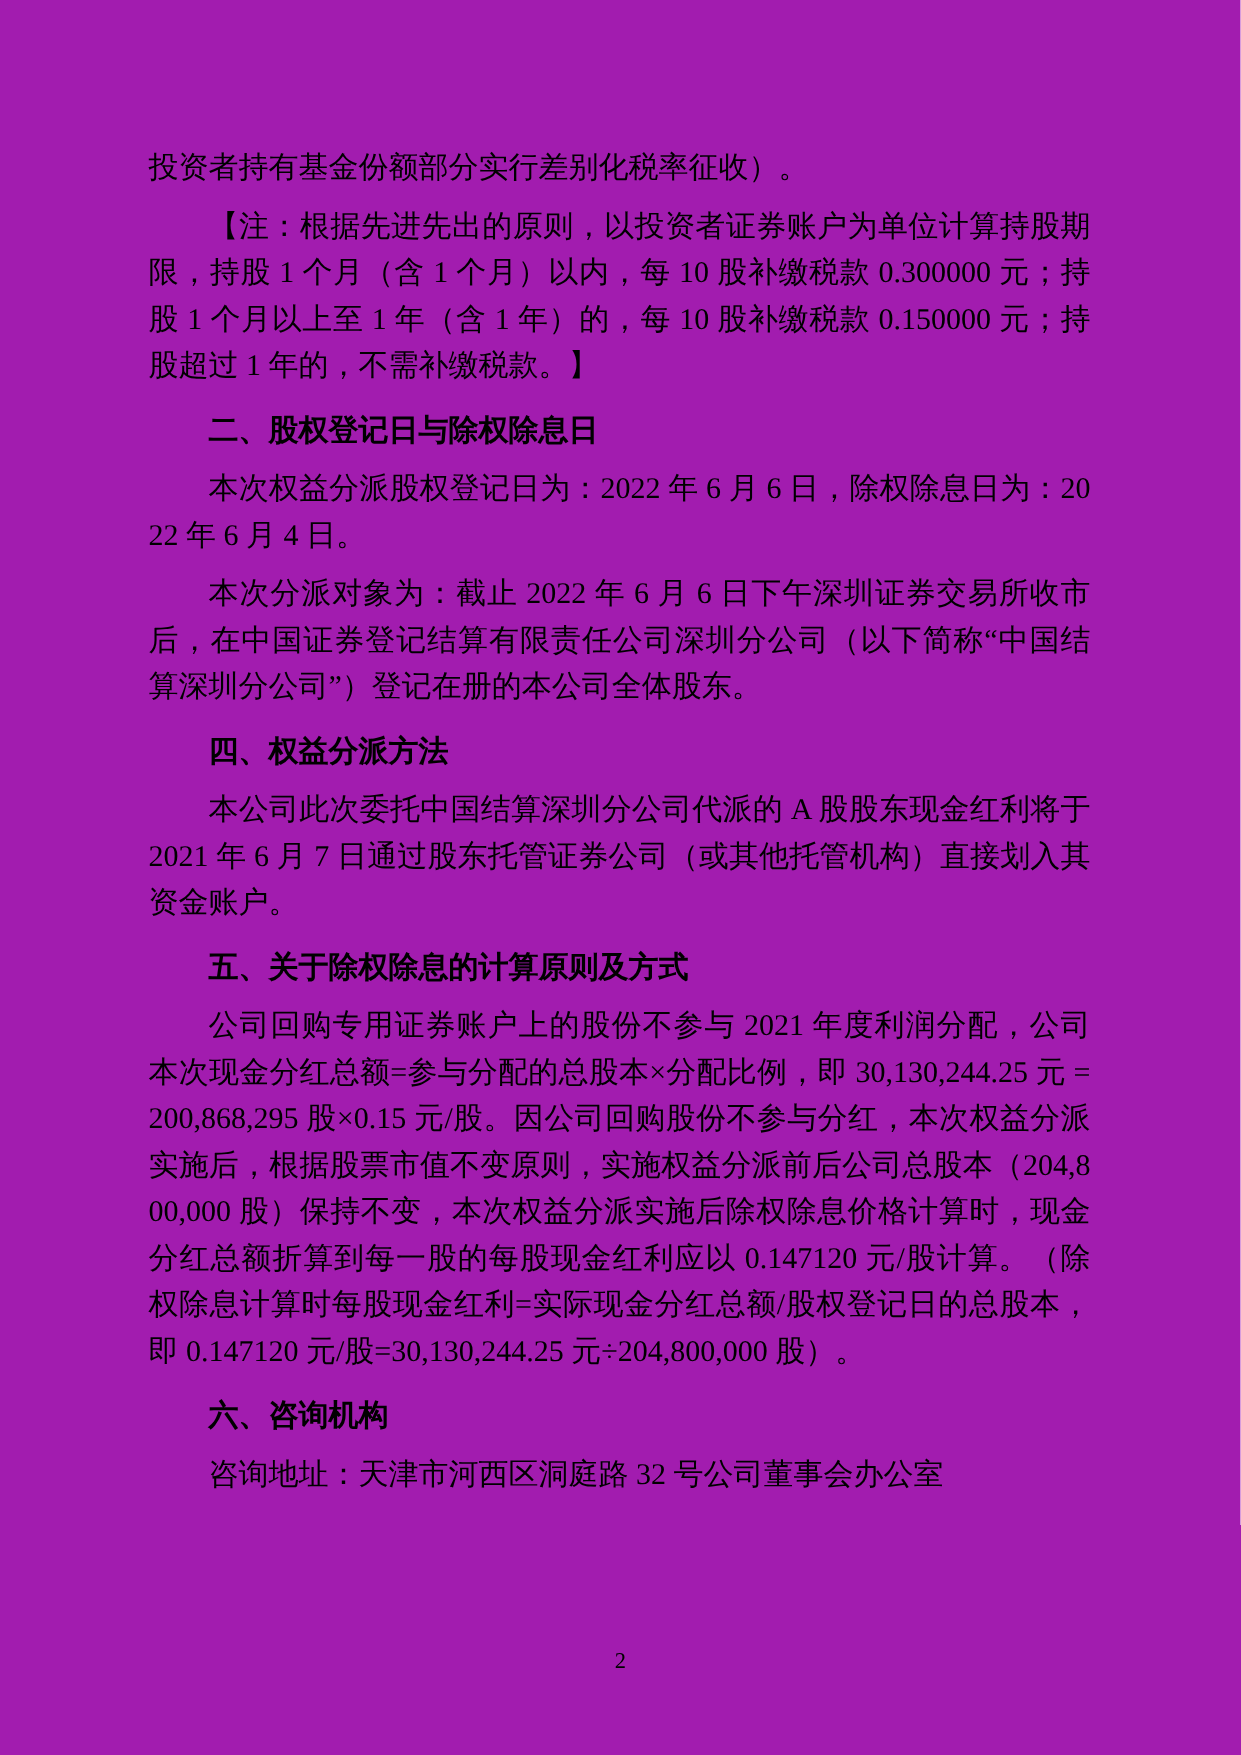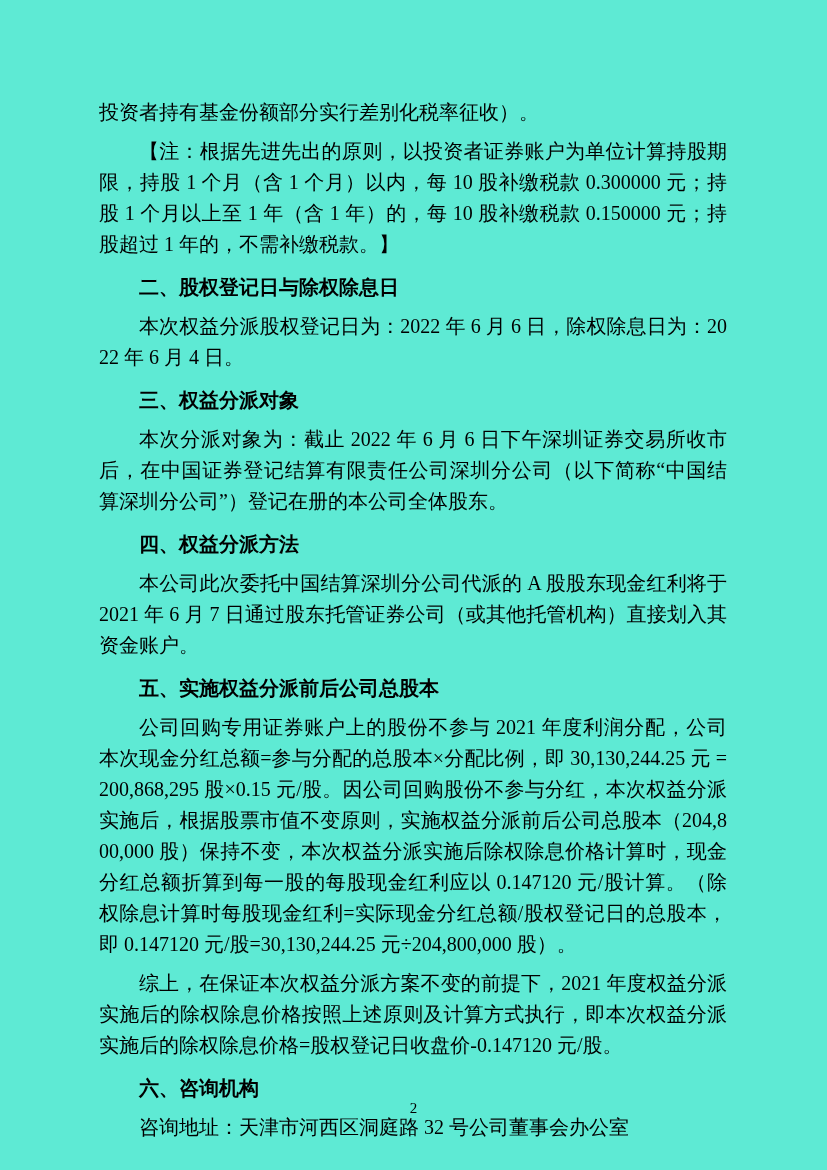--- a/index.html
+++ b/index.html
@@ -5,21 +5,21 @@
   html, body {
     margin: 0;
     padding: 0;
     background: #ffffff;
   }
   .page {
     position: relative;
     width: 827px;
     height: 1170px;
     margin: 0 auto;
-    background: #5eead4;
+    background: #a21caf;
     box-sizing: border-box;
     padding: 97px 100px 0 99px;
     overflow: hidden;
     font-family: "Liberation Serif", "DejaVu Serif", serif;
     font-size: 20px;
     line-height: 31px;
     color: #000000;
   }
   .para {
     margin: 0 0 8px 0;
@@ -58,28 +58,26 @@
 
   <p class="para no-indent">投资者持有基金份额部分实行差别化税率征收）。</p>
 
   <p class="para">
     <span>【注：根据先进先出的原则，以投资者证券账户为单位计算持股期限，持股 1 个月（含 1 个月）以内，每 10 股补缴税款</span><span class="underline"> 0.300000 </span><span>元；持股 1 个月以上至 1 年（含 1 年）的，每 10 股补缴税款</span><span class="underline"> 0.150000 </span><span>元；持股超过 1 年的，不需补缴税款。】</span>
   </p>
 
   <h2 class="heading">二、股权登记日与除权除息日</h2>
   <p class="para">本次权益分派股权登记日为：2022 年 6 月 6 日，除权除息日为：2022 年 6 月 4 日。</p>
 
-  <h2 class="heading">三、权益分派对象</h2>
   <p class="para">本次分派对象为：截止 2022 年 6 月 6 日下午深圳证券交易所收市后，在中国证券登记结算有限责任公司深圳分公司（以下简称“中国结算深圳分公司”）登记在册的本公司全体股东。</p>
 
   <h2 class="heading">四、权益分派方法</h2>
   <p class="para">本公司此次委托中国结算深圳分公司代派的 A 股股东现金红利将于 2021 年 6 月 7 日通过股东托管证券公司（或其他托管机构）直接划入其资金账户。</p>
 
-  <h2 class="heading">五、实施权益分派前后公司总股本</h2>
+  <h2 class="heading">五、关于除权除息的计算原则及方式</h2>
   <p class="para">公司回购专用证券账户上的股份不参与 2021 年度利润分配，公司本次现金分红总额=参与分配的总股本×分配比例，即 30,130,244.25 元 =200,868,295 股×0.15 元/股。因公司回购股份不参与分红，本次权益分派实施后，根据股票市值不变原则，实施权益分派前后公司总股本（204,800,000 股）保持不变，本次权益分派实施后除权除息价格计算时，现金分红总额折算到每一股的每股现金红利应以 0.147120 元/股计算。（除权除息计算时每股现金红利=实际现金分红总额/股权登记日的总股本，即 0.147120 元/股=30,130,244.25 元÷204,800,000 股）。</p>
-  <p class="para">综上，在保证本次权益分派方案不变的前提下，2021 年度权益分派实施后的除权除息价格按照上述原则及计算方式执行，即本次权益分派实施后的除权除息价格=股权登记日收盘价-0.147120 元/股。</p>
 
   <h2 class="heading">六、咨询机构</h2>
   <p class="para">咨询地址：天津市河西区洞庭路 32 号公司董事会办公室</p>
 
   <div class="page-number">2</div>
 
 </div>
 
 </body></html>

